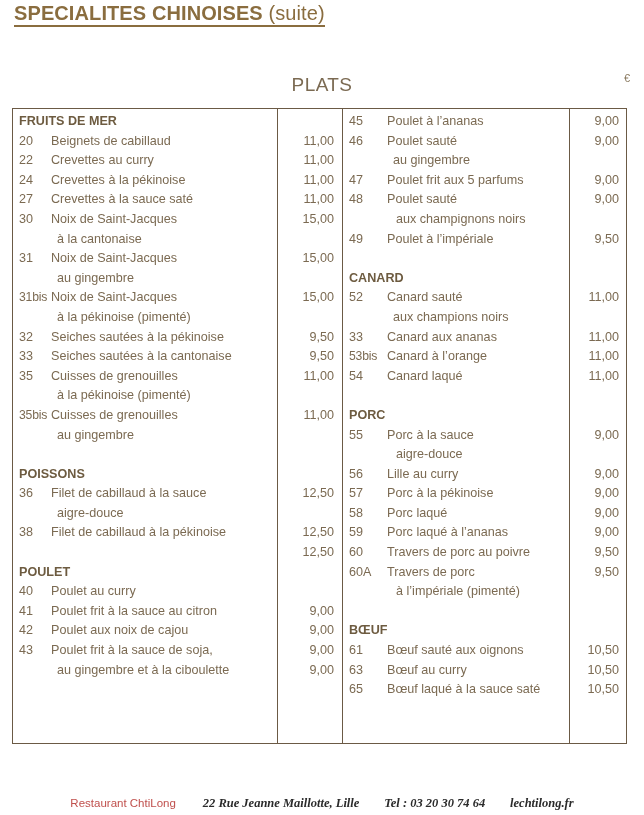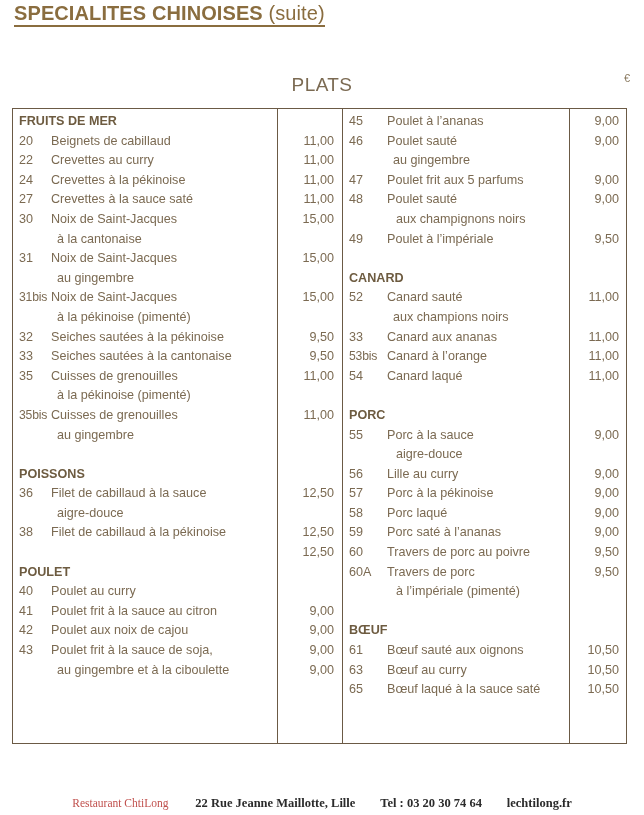--- a/index.html
+++ b/index.html
@@ -125,29 +125,30 @@
   
   .footer {
     position: absolute;
     left: 0;
     top: 793px;
     width: 644px;
     text-align: center;
     white-space: nowrap;
   }
   .footer-brand {
-    font-family: Liberation Serif, serif;
+    font-family: Liberation Sans, sans-serif;
     font-size: 11.5px;
     color: #c0504d;
   }
   .footer-addr, .footer-tel, .footer-web {
     font-family: "Liberation Serif", serif;
     font-size: 12.5px;
     color: #2b2b2b;
     font-weight: bold;
+    font-style: italic;
   }
   .gap-sm { display: inline-block; width: 18px; }
   .gap-md { display: inline-block; width: 16px; }
 </style>
 </head>
 <body>
 
 <div class="page-title">
   <span class="strong">SPECIALITES CHINOISES</span><span class="light"> (suite)</span>
 </div>
@@ -242,21 +243,21 @@
         <div class="row"><span class="num">33</span><span class="label">Canard aux ananas</span></div>
         <div class="row"><span class="num narrow">53bis</span><span class="label">Canard à l’orange</span></div>
         <div class="row"><span class="num">54</span><span class="label">Canard laqué</span></div>
         <div class="row spacer">&nbsp;</div>
         <div class="row section"><span class="section-label">PORC</span></div>
         <div class="row"><span class="num">55</span><span class="label">Porc à la sauce</span></div>
         <div class="row"><span class="label cont2">aigre-douce</span></div>
         <div class="row"><span class="num">56</span><span class="label">Lille au curry</span></div>
         <div class="row"><span class="num">57</span><span class="label">Porc à la pékinoise</span></div>
         <div class="row"><span class="num">58</span><span class="label">Porc laqué</span></div>
-        <div class="row"><span class="num">59</span><span class="label">Porc saté à l’ananas</span></div>
+        <div class="row"><span class="num">59</span><span class="label">Porc laqué à l’ananas</span></div>
         <div class="row"><span class="num">60</span><span class="label">Travers de porc au poivre</span></div>
         <div class="row"><span class="num">60A</span><span class="label">Travers de porc</span></div>
         <div class="row"><span class="label cont2">à l’impériale (pimenté)</span></div>
         <div class="row spacer">&nbsp;</div>
         <div class="row section"><span class="section-label">BŒUF</span></div>
         <div class="row"><span class="num">61</span><span class="label">Bœuf sauté aux oignons</span></div>
         <div class="row"><span class="num">63</span><span class="label">Bœuf au curry</span></div>
         <div class="row"><span class="num">65</span><span class="label">Bœuf laqué à la sauce saté</span></div>
       </div>
   </div>

